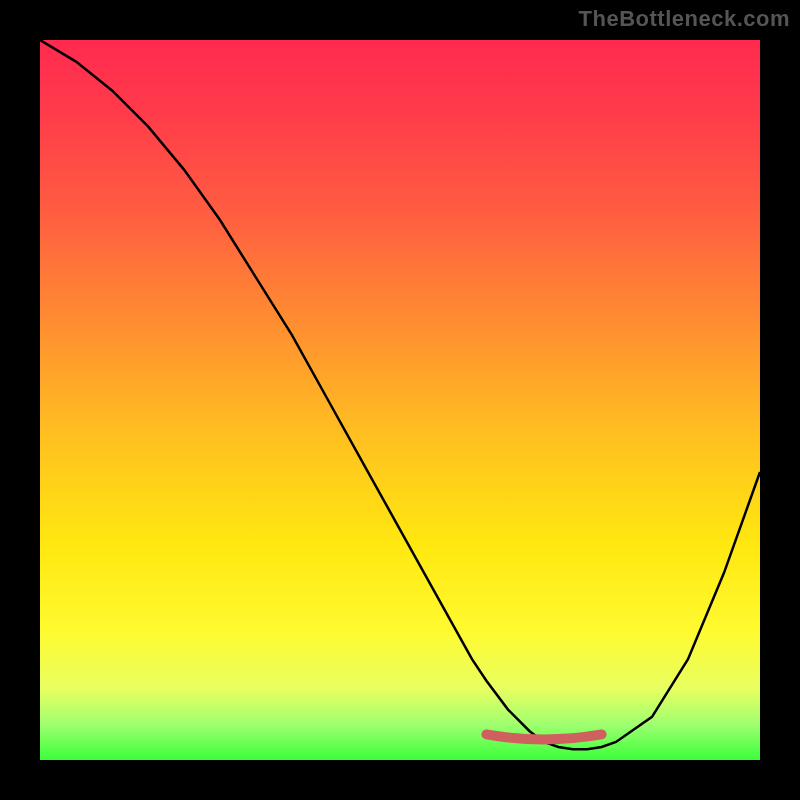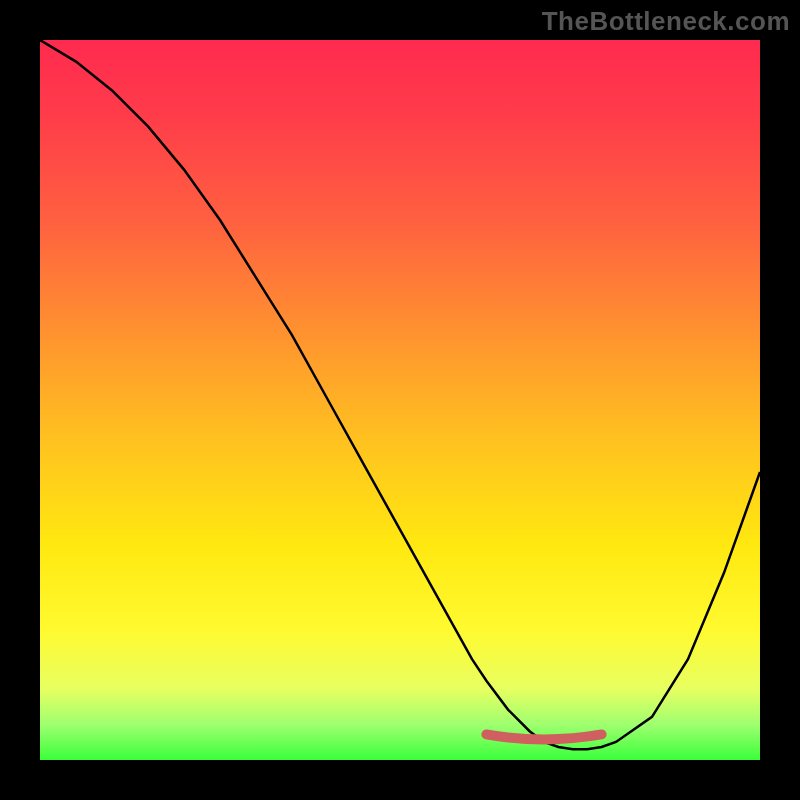--- a/index.html
+++ b/index.html
@@ -9,21 +9,21 @@
     height: 800px;
     background: #000;
     font-family: Arial, Helvetica, sans-serif;
     position: relative;
   }
   .watermark {
     position: absolute;
     top: 6px;
     right: 10px;
     color: #555;
-    font-size: 26px;
+    font-size: 22px;
     font-weight: 600;
     letter-spacing: 0.5px;
     z-index: 10;
   }
   .frame {
     position: absolute;
     top: 0;
     left: 0;
     width: 800px;
     height: 800px;

